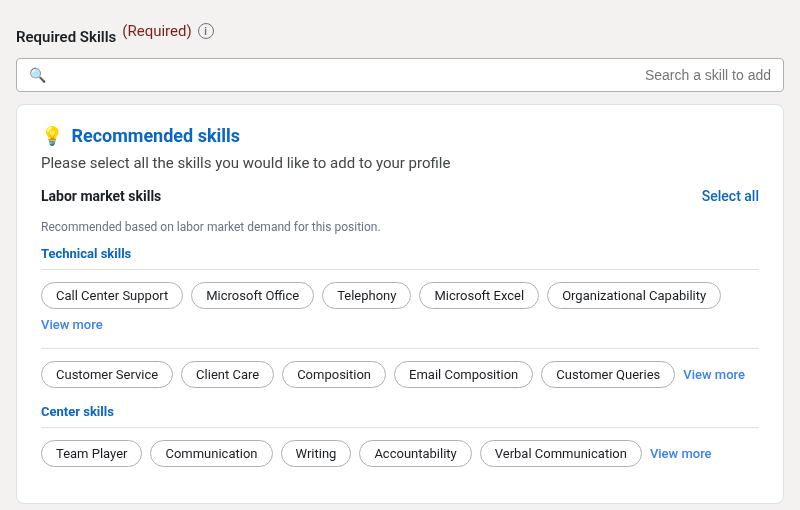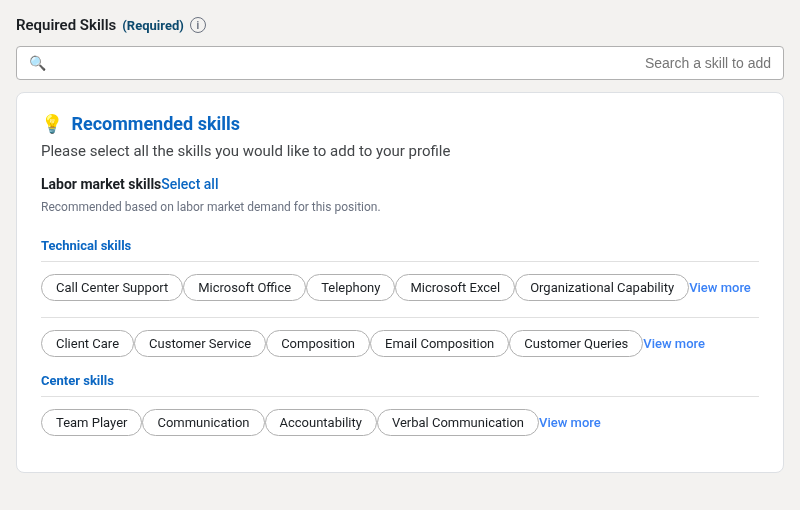--- a/index.html
+++ b/index.html
@@ -66,56 +66,56 @@
       color: #0a66c2;
       font-size: 18px;
     }
     .description {
       font-size: 15px;
       color: #434649;
       margin-bottom: 16px;
     }
     .section-header {
       display: flex;
-      justify-content: flex-start;
+      justify-content: space-between;
       align-items: flex-start;
-      margin-bottom: 8px;
+      margin-bottom: 16px;
     }
     .section-label {
       font-size: 14px;
       font-weight: 700;
       color: #1b1f23;
     }
     .select-all-link {
       font-size: 14px;
       color: #0a66c2;
       text-decoration: none;
       cursor: pointer;
       font-weight: 500;
     }
     .section-sub {
       font-size: 12px;
       color: #6b7280;
-      margin-bottom: 24px;
+      margin-bottom: 12px;
     }
     .category-title {
       font-size: 13px;
       font-weight: 700;
       color: #0a66c2;
       margin-bottom: 8px;
     }
     .divider {
       border: none;
       border-top: 1px solid #e0e0e0;
       margin-bottom: 12px;
     }
     .skills-row {
       display: flex;
       flex-wrap: wrap;
-      gap: 0;
+      gap: 8px;
       margin-bottom: 16px;
       align-items: center;
     }
     .skill-tag {
       border: 1.5px solid #b0b0b0;
       border-radius: 20px;
       padding: 5px 14px;
       font-size: 13px;
       color: #1b1f23;
       background: #fff;
@@ -128,22 +128,22 @@
       text-decoration: none;
       cursor: pointer;
       font-weight: 500;
       white-space: nowrap;
     }
   </style>
 </head>
 <body>
 
 <div style="display:flex; align-items:center; gap:6px; margin-bottom:12px;">
-  <span style="font-size:15px; font-weight:600;">Required Skills</span>
-  <span style="font-size:13px; font-weight:700; color:#0c4a6e;">(Required)</span>
+  <span style="font-size:15px; font-weight:600;margin-top:12px;">Required Skills</span>
+  <span style="font-size:15px; font-weight:400; color:#7f1d1d;">(Required)</span>
   <span class="info-icon">i</span>
 </div>
 
 <div class="search-bar">
   <span class="search-icon">🔍</span>
   <input type="text" class="search-input" placeholder="Search a skill to add" style="">
 </div>
 
 <div class="card">
 
@@ -165,31 +165,32 @@
     <span class="skill-tag">Call Center Support</span>
     <span class="skill-tag">Microsoft Office</span>
     <span class="skill-tag">Telephony</span>
     <span class="skill-tag">Microsoft Excel</span>
     <span class="skill-tag">Organizational Capability</span>
     <a class="view-more-link">View more</a>
   </div>
 
   <hr class="divider">
   <div class="skills-row">
+    <span class="skill-tag">Customer Service</span>
     <span class="skill-tag">Client Care</span>
-    <span class="skill-tag">Customer Service</span>
     <span class="skill-tag">Composition</span>
     <span class="skill-tag">Email Composition</span>
     <span class="skill-tag">Customer Queries</span>
     <a class="view-more-link">View more</a>
   </div>
 
   <div class="category-title">Center skills</div>
   <hr class="divider">
   <div class="skills-row">
     <span class="skill-tag">Team Player</span>
     <span class="skill-tag">Communication</span>
+    <span class="skill-tag">Writing</span>
     <span class="skill-tag">Accountability</span>
     <span class="skill-tag">Verbal Communication</span>
     <a class="view-more-link">View more</a>
   </div>
 
 </div>
 
 </body></html>

